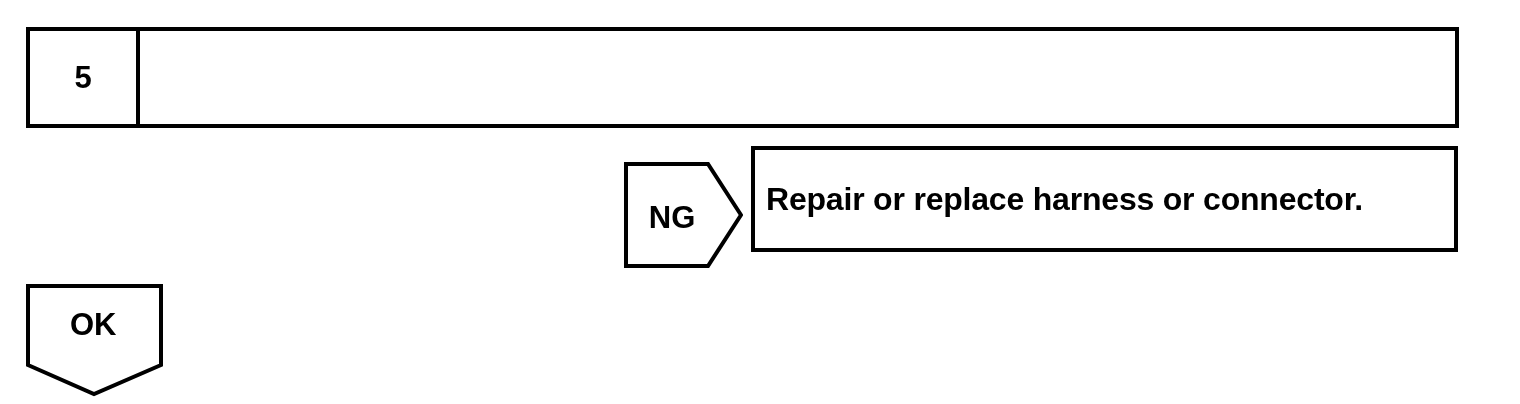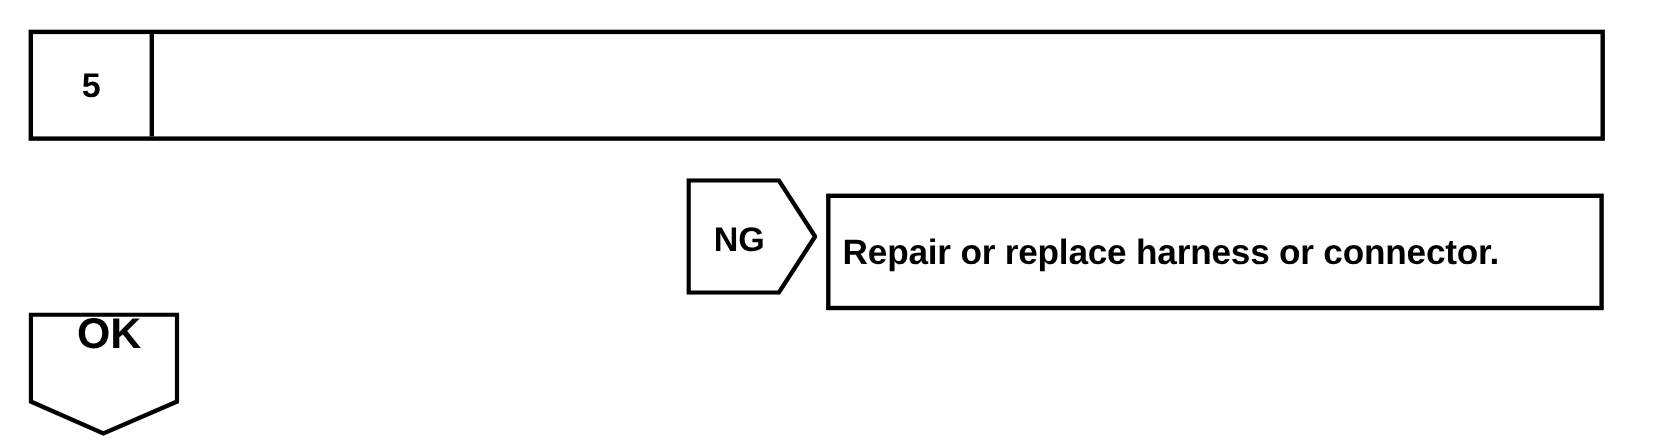--- a/index.html
+++ b/index.html
@@ -86,21 +86,21 @@
     justify-content: center;
     font-size: 31px;
     font-weight: bold;
     line-height: 1;
     pointer-events: none;
   }
 
   .repair-box {
     position: absolute;
     left: 751px;
-    top: 176px;
+    top: 146px;
     width: 707px;
     height: 106px;
     box-sizing: border-box;
     border: 4px solid #000000;
     background: #ffffff;
     display: flex;
     align-items: center;
   }
   .repair-text {
     font-size: 32px;
@@ -124,24 +124,25 @@
     width: 137px;
     height: 120px;
   }
   .ok-label {
     position: absolute;
     left: 26px;
     top: 284px;
     width: 137px;
     height: 81px;
     display: flex;
+    align-items: center;
     justify-content: flex-start;
     padding-left: 44px;
     box-sizing: border-box;
-    font-size: 39px;
+    font-size: 31px;
     font-weight: bold;
     line-height: 1;
     pointer-events: none;
   }
 </style>
 </head>
 <body>
 
 <div id="page">
 

